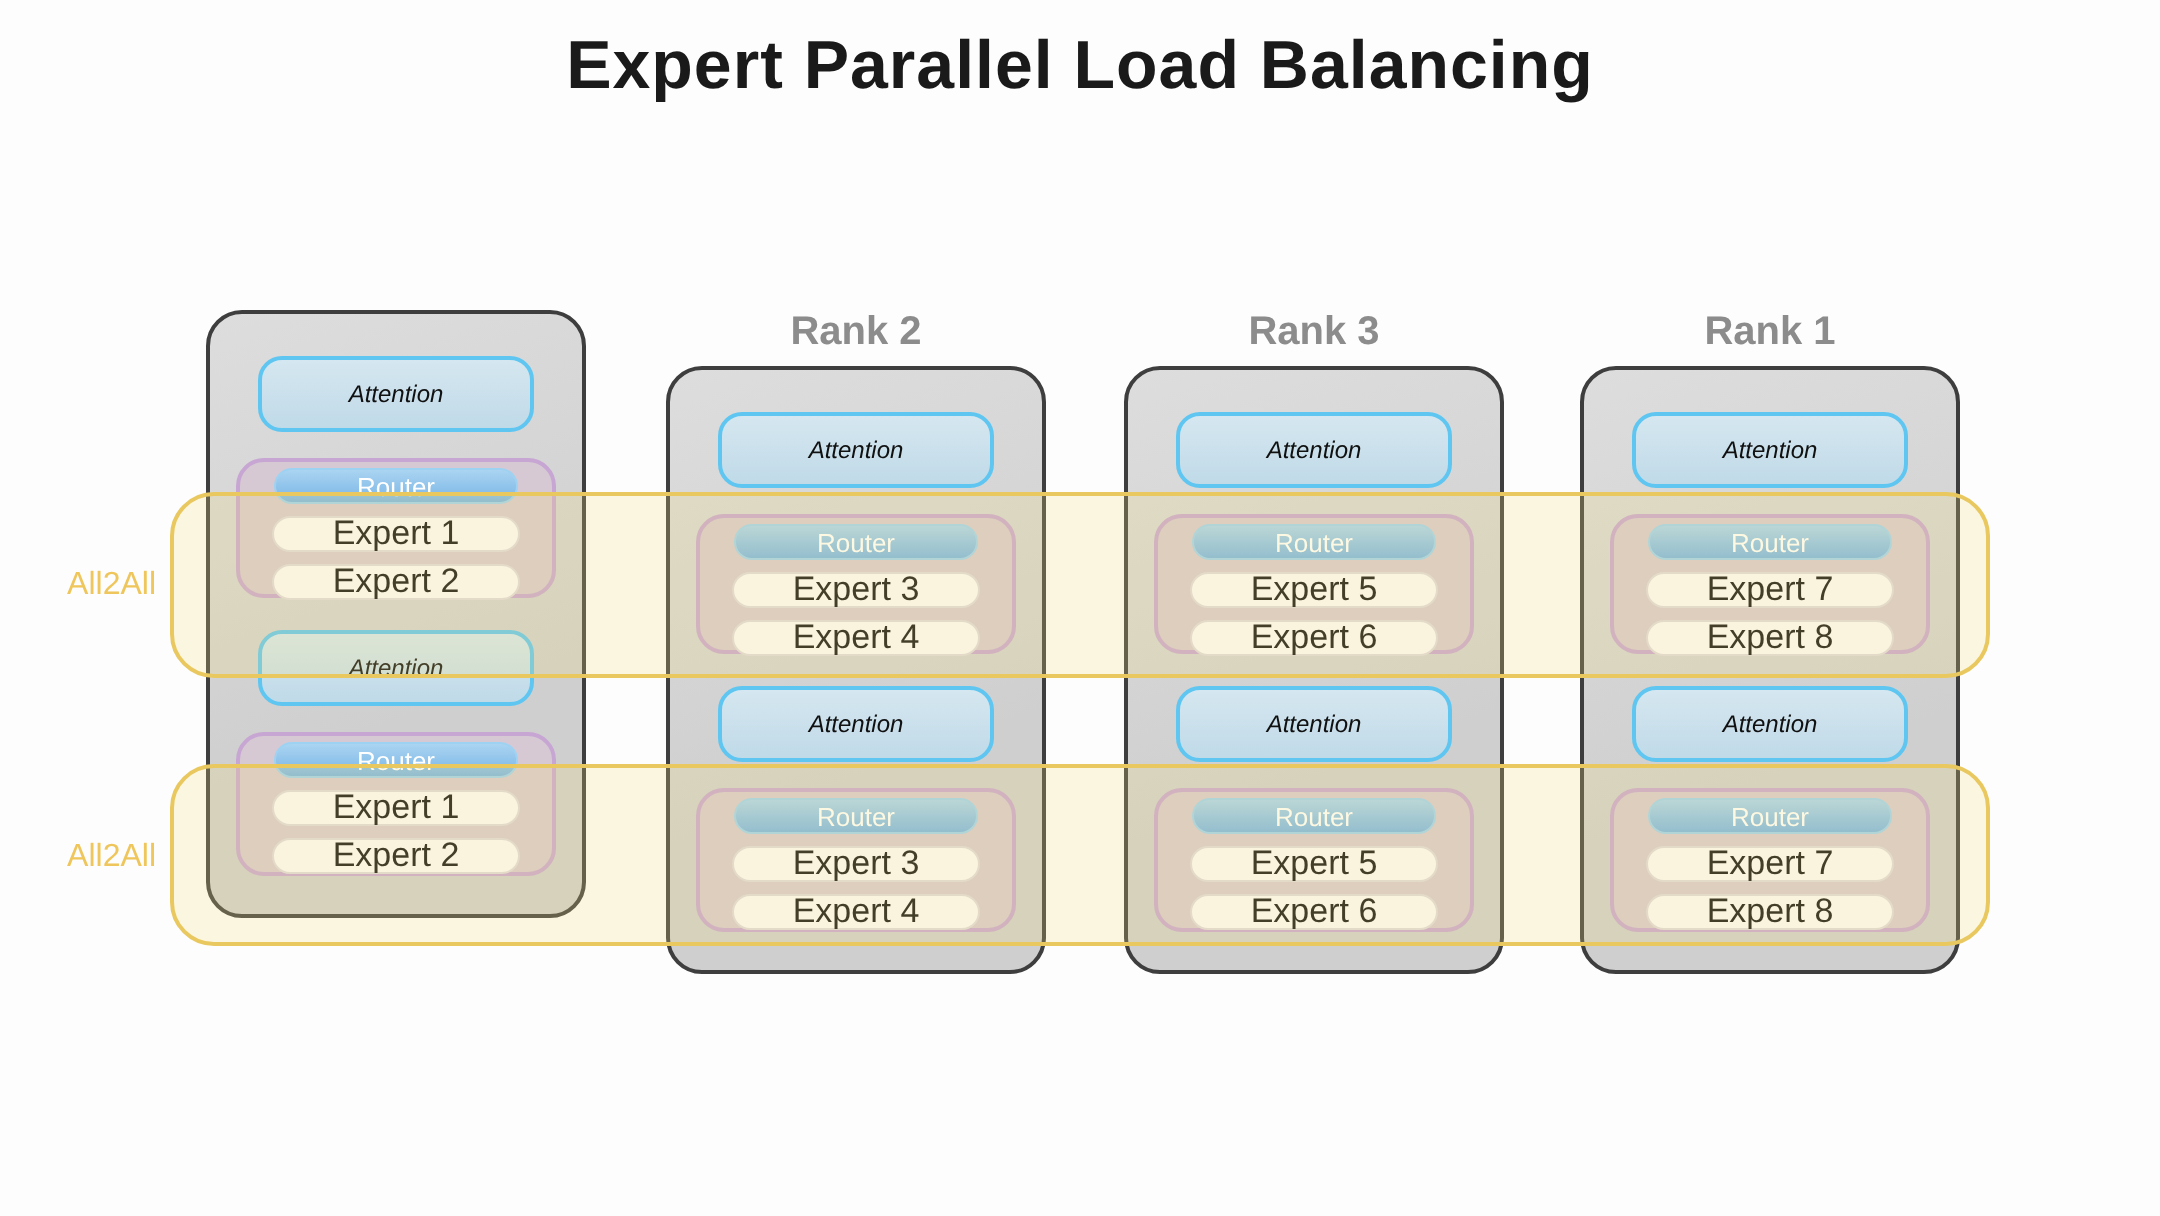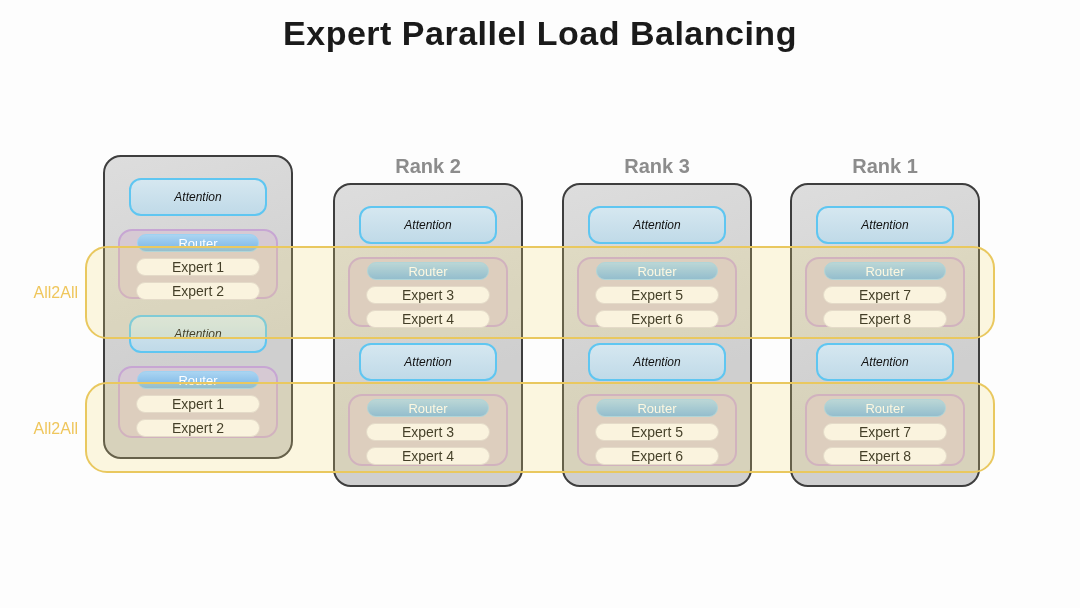--- a/index.html
+++ b/index.html
@@ -78,21 +78,21 @@
     color: #FFFFFF;
   }
   .expert {
     box-sizing: border-box;
     width: 124px; height: 18px;
     margin: 6px auto 0;
     background: #FBF9FB;
     border: 1px solid #DFD9DF;
     border-radius: 9px;
     display: flex; align-items: center; justify-content: center;
-    font-size: 14px;
+    font-size: 17px;
     color: #111111;
   }
 
   
   .band {
     position: absolute;
     left: 85px;
     width: 910px;
     box-sizing: border-box;
     background: rgba(246, 222, 120, 0.22);

